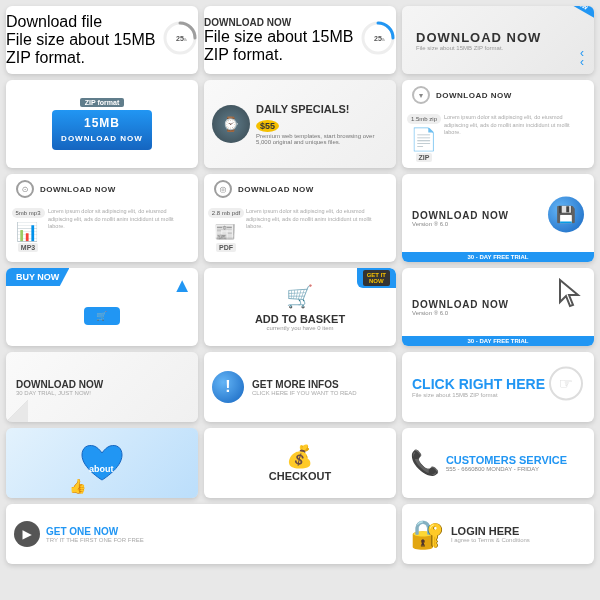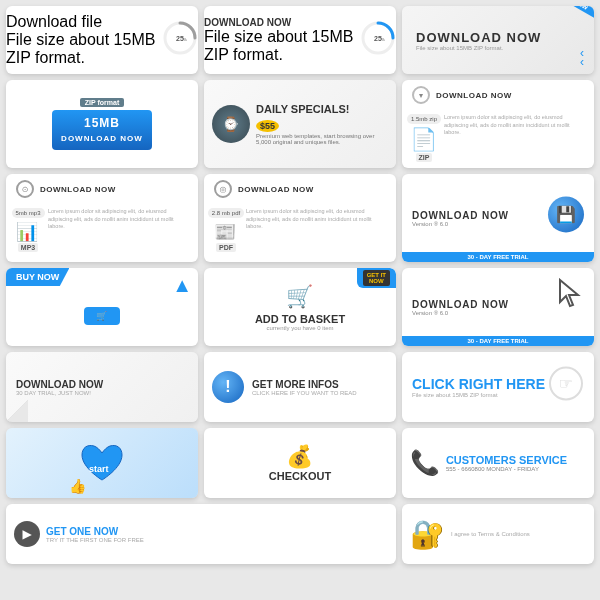--- a/index.html
+++ b/index.html
@@ -700,21 +700,21 @@
         <text x="18" y="23" text-anchor="middle" font-size="16" fill="#ccc">☞</text>
       </svg>
     </div>
   </div>
 
   <div class="card card-ilike">
     <div class="heart-wrap">
       <svg class="heart-svg" viewBox="0 0 50 50">
         <path d="M25 42 C25 42 5 30 5 17 C5 10 10 6 17 8 C20 9 23 12 25 15 C27 12 30 9 33 8 C40 6 45 10 45 17 C45 30 25 42 25 42Z" fill="#2196F3" stroke="#1565c0" stroke-width="1"></path>
       </svg>
-      <span class="ilike-label" style="left:12px;bottom:14px;font-size:9px;">start</span>
+      <span class="ilike-label" style="left:12px;bottom:14px;font-size:9px;">about</span>
       <span class="ilike-thumb">👍</span>
     </div>
   </div>
 
   <div class="card card-checkout">
     <div class="checkout-icon">💰</div>
     <div class="checkout-title">CHECKOUT</div>
   </div>
 
   <div class="card card-customers">
@@ -731,17 +731,18 @@
       <div class="get-one-title">
         <span>GET </span><span style="color:#2196F3;">ONE</span><span> NOW</span>
       </div>
       <div class="get-one-sub">TRY IT THE FIRST ONE FOR FREE</div>
     </div>
   </div>
 
   <div class="card card-login">
     <div class="login-icon">🔐</div>
     <div class="login-text">
+      <div class="login-title">LOGIN HERE</div>
       <div class="login-sub">I agree to Terms &amp; Conditions</div>
     </div>
   </div>
 
 </div>
 
 </body></html>

